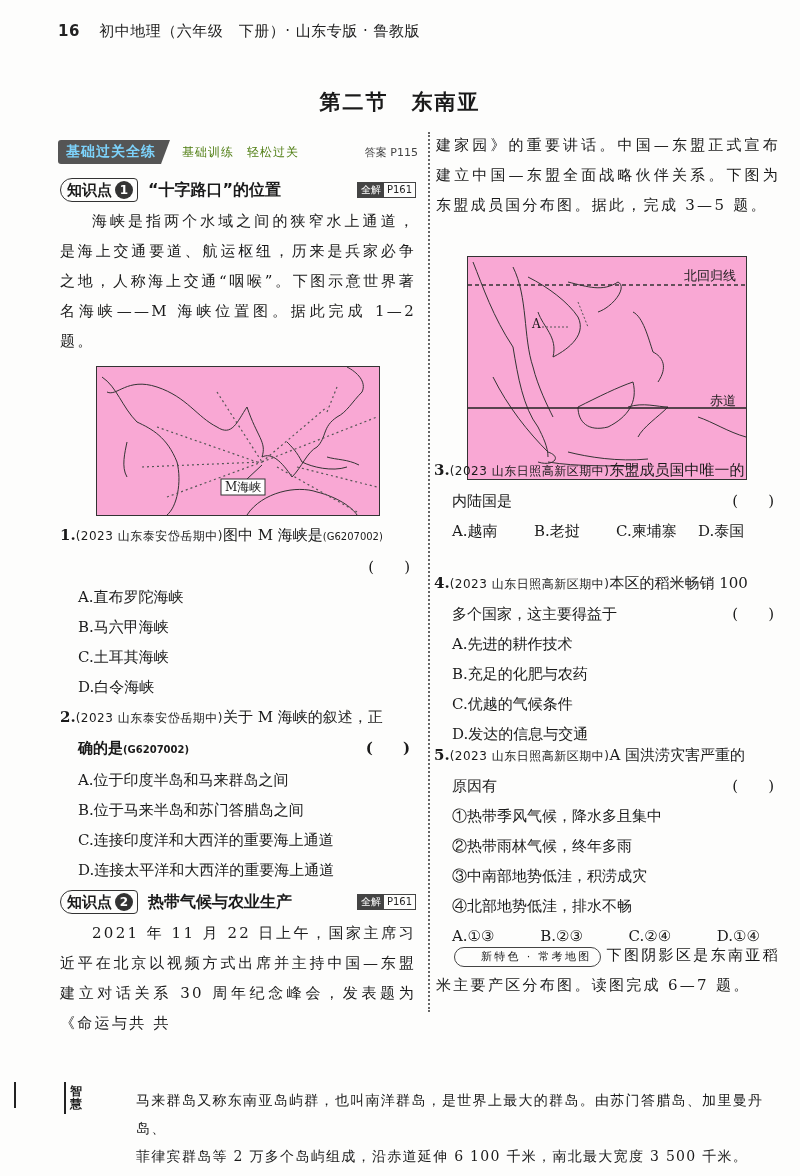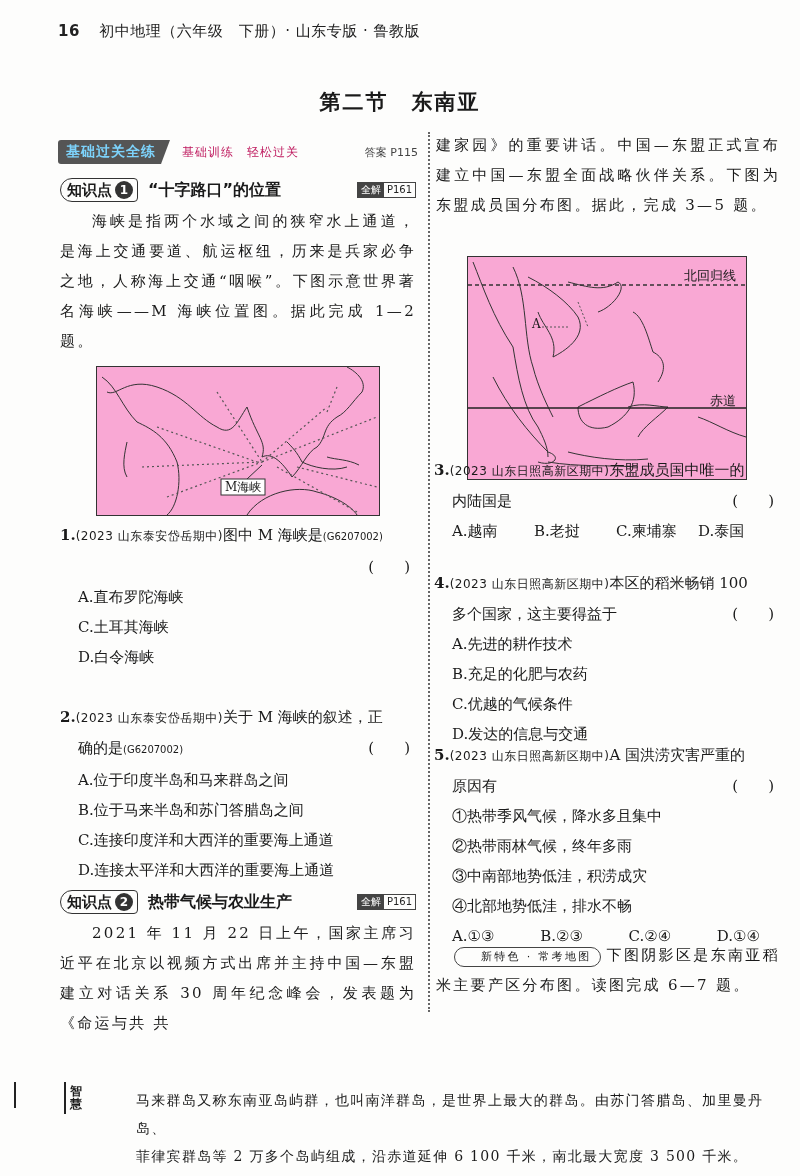--- a/index.html
+++ b/index.html
@@ -4,21 +4,21 @@
 <style>
   html, body { margin: 0; padding: 0; background: #fdfdfc; }
   body { width: 800px; height: 1176px; position: relative; overflow: hidden;
          font-family: "DejaVu Serif", "Liberation Serif", serif; color: #1a1a1a; }
   .abs { position: absolute; }
   .header { left: 58px; top: 22px; font-family: "DejaVu Sans", sans-serif; font-size: 15px; color: #222; letter-spacing: 0.5px; }
   .header .pg { margin-right: 14px; font-weight: bold; }
   .section-title { left: 0; width: 800px; top: 88px; text-align: center; font-family: "DejaVu Sans", sans-serif; font-weight: bold; font-size: 21px; letter-spacing: 2px; }
   .banner { left: 58px; top: 138px; width: 360px; height: 28px; display: flex; align-items: center; }
   .banner .tag { background: #555; color: #7dd3fc; font-family: "DejaVu Sans", sans-serif; font-weight: bold; font-size: 14px; padding: 3px 14px 3px 8px; clip-path: polygon(0 0, 100% 0, 92% 100%, 0 100%); letter-spacing: 1px; border-radius: 3px 0 0 3px; }
-  .banner .sub { margin-left: 12px; font-size: 12px; font-family: "DejaVu Sans", sans-serif; color: #be185d; letter-spacing: 1px; }
+  .banner .sub { margin-left: 12px; font-size: 12px; font-family: "DejaVu Sans", sans-serif; color: #4d7c0f; letter-spacing: 1px; }
   .banner .ans { margin-left: auto; font-size: 11px; color: #444; font-family: "DejaVu Sans", sans-serif; }
   .kp { display: flex; align-items: center; font-family: "DejaVu Sans", sans-serif; }
   .kp .pill { border: 1.5px solid #333; border-radius: 12px 4px 4px 12px; padding: 0 4px 0 6px; font-size: 15px; font-weight: bold; display: flex; align-items: center; height: 22px; }
   .kp .num { display: inline-block; width: 18px; height: 18px; border-radius: 50%; background: #333; color: #fff; font-size: 12px; text-align: center; line-height: 18px; margin-left: 3px; }
   .kp .title { font-size: 16px; font-weight: bold; margin-left: 10px; }
   .kp .ref { margin-left: auto; display: flex; border: 1px solid #444; font-size: 10px; height: 14px; line-height: 14px; }
   .kp .ref .full { background: #444; color: #fff; padding: 0 3px; }
   .kp .ref .pp { padding: 0 3px; color: #222; }
   .para { font-size: 15px; line-height: 30px; letter-spacing: 2.3px; text-align: justify; }
   .q { font-size: 15px; line-height: 30px; }
@@ -93,27 +93,28 @@
   </svg>
   <span class="abs" style="left:128px; top:112px; font-size:12px;">M海峡</span>
 </div>
 
 <div class="abs q" style="left:60px; top:520px; width:356px;">
   <div><span class="qn">1.</span><span class="src">(2023 山东泰安岱岳期中)</span><span>图中 M 海峡是</span><span class="code">(G6207002)</span></div>
   <div style="position:relative; height:30px;">
       <span class="paren">(　　)</span>
     </div>
   <div class="opt">A.直布罗陀海峡</div>
+  <div class="opt">B.马六甲海峡</div>
   <div class="opt">C.土耳其海峡</div>
   <div class="opt">D.白令海峡</div>
 </div>
 
 <div class="abs q" style="left:60px; top:702px; width:356px;">
   <div><span class="qn">2.</span><span class="src">(2023 山东泰安岱岳期中)</span><span>关于 M 海峡的叙述，正</span></div>
-  <div style="position:relative; padding-left:18px;"><span>确的是</span><span class="code">(G6207002)</span><span class="paren">(　　)</span></div>
+  <div style="position:relative; padding-left:18px;font-weight:bold;"><span>确的是</span><span class="code">(G6207002)</span><span class="paren">(　　)</span></div>
   <div class="opt">A.位于印度半岛和马来群岛之间</div>
   <div class="opt">B.位于马来半岛和苏门答腊岛之间</div>
   <div class="opt">C.连接印度洋和大西洋的重要海上通道</div>
   <div class="opt">D.连接太平洋和大西洋的重要海上通道</div>
 </div>
 
 <div class="abs kp" style="left:60px; top:890px; width:356px;">
   <span class="pill">
       <span>知识点</span>
       <span class="num">2</span>

